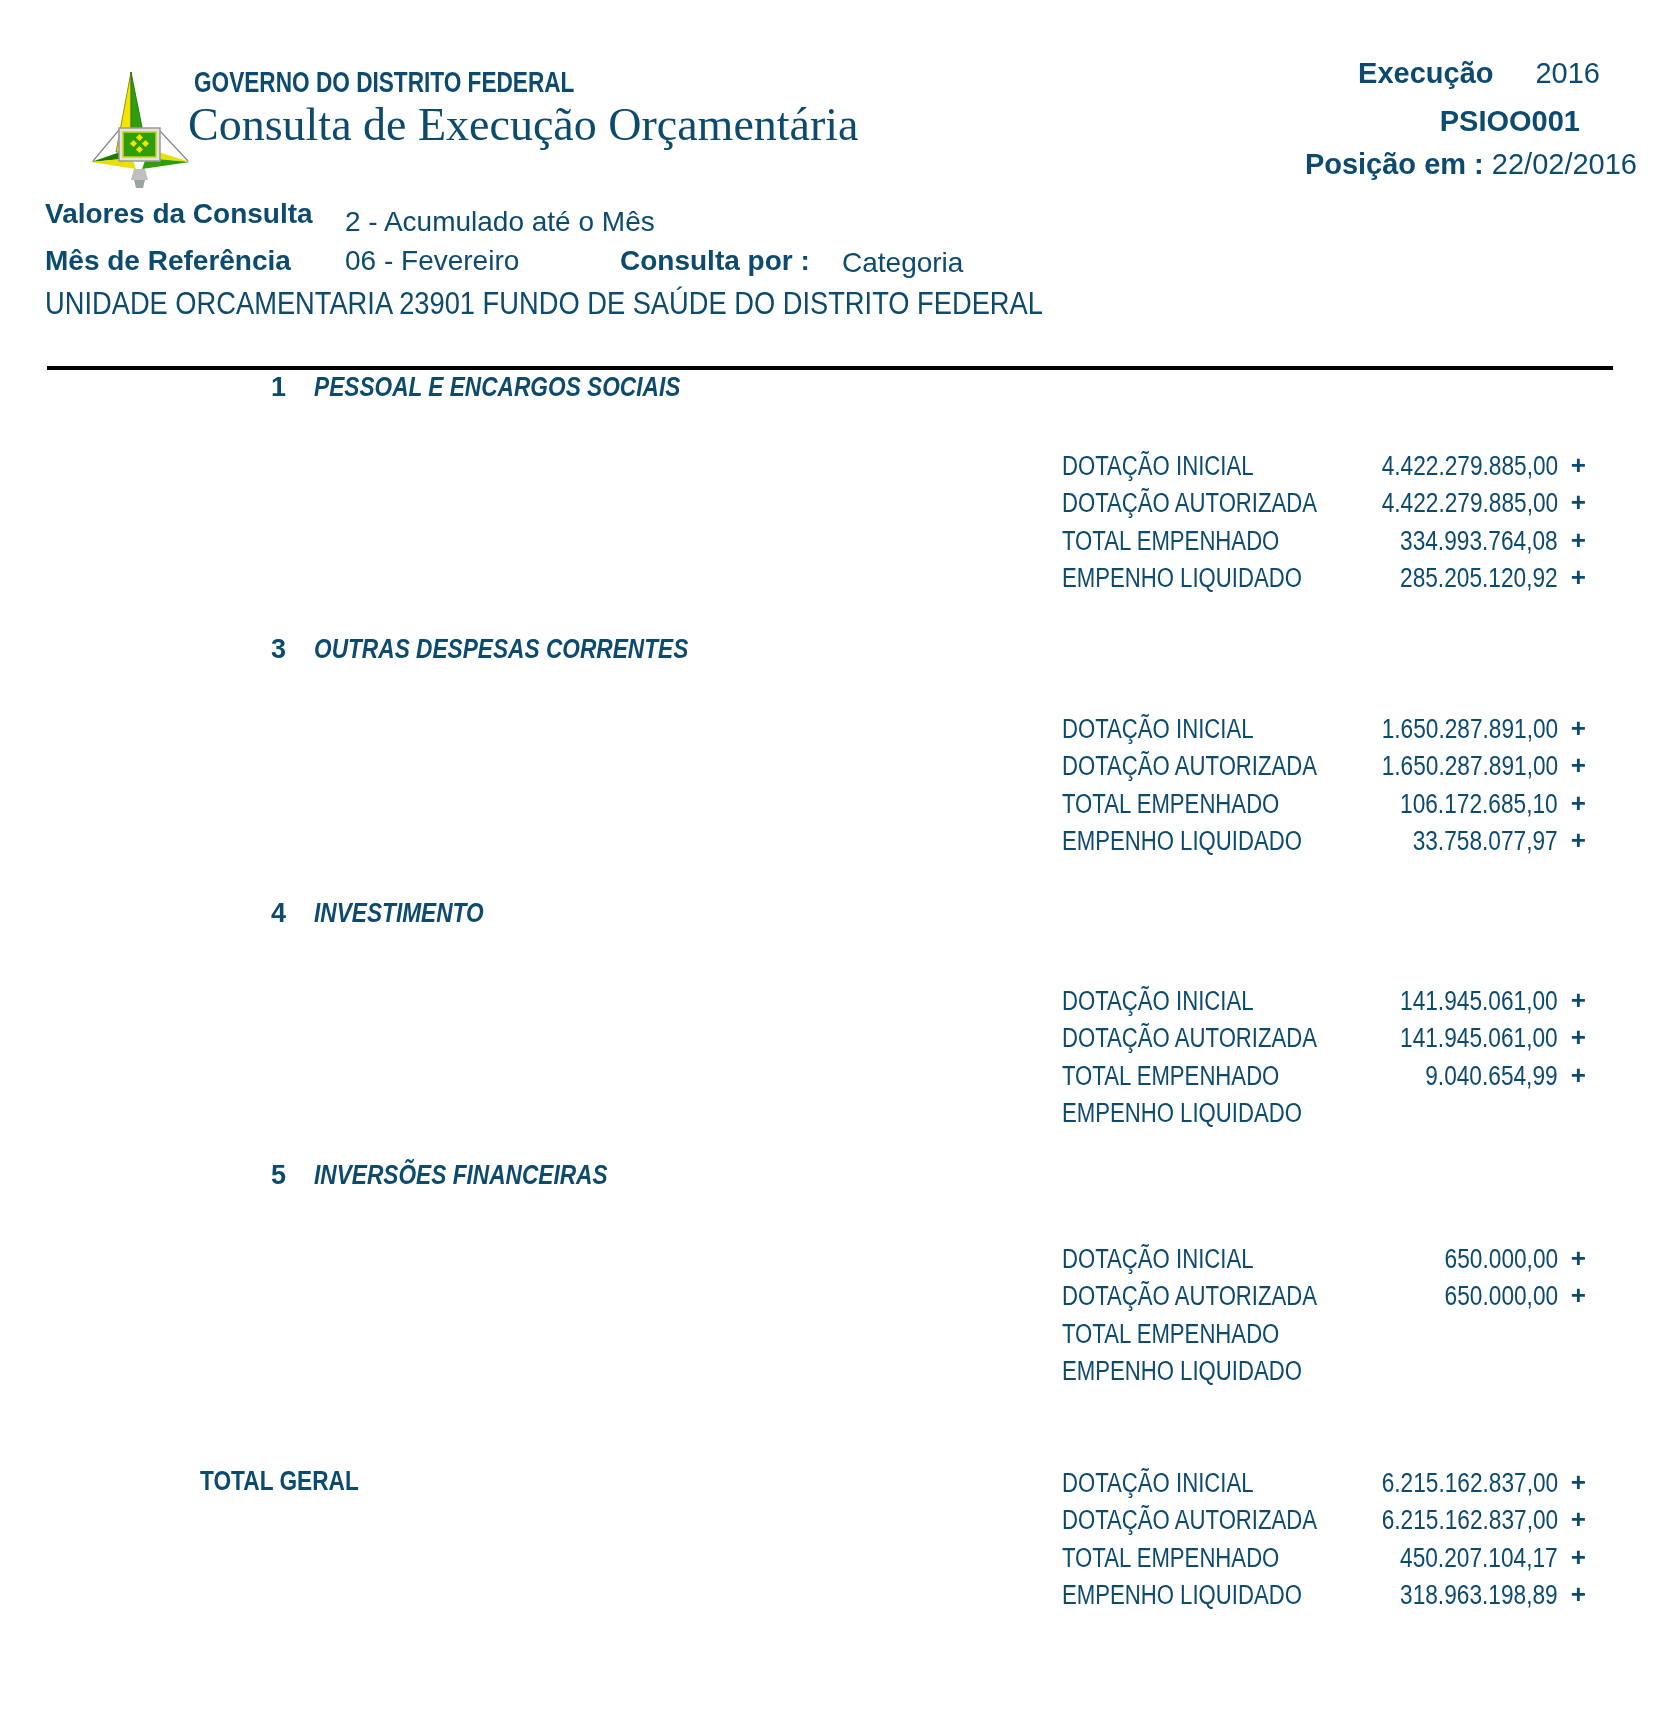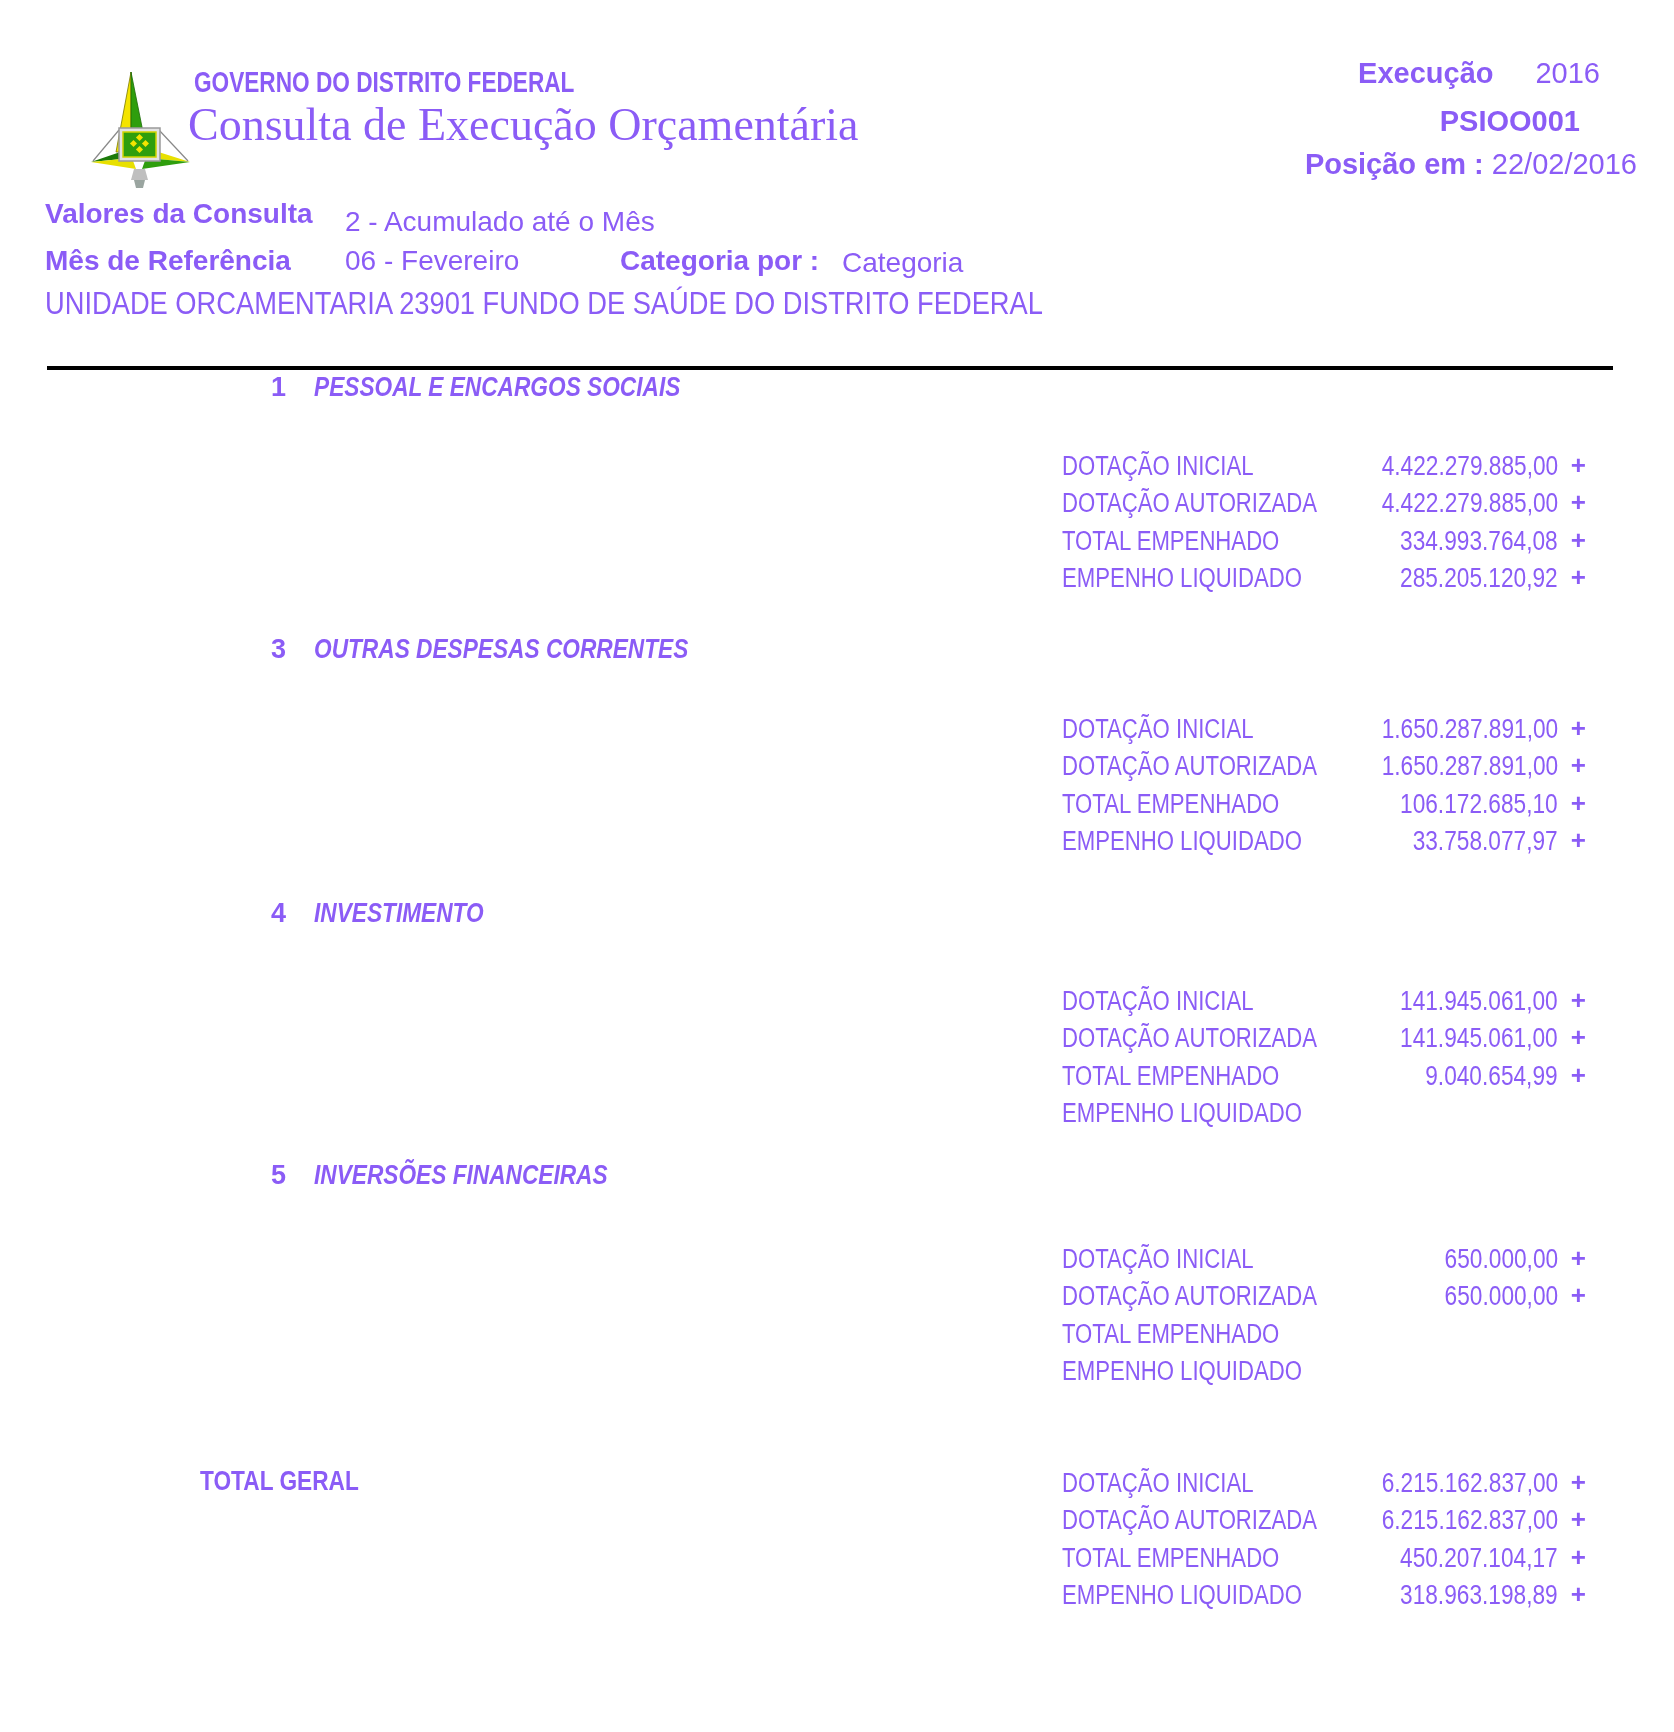--- a/index.html
+++ b/index.html
@@ -1,18 +1,18 @@
 <!DOCTYPE html>
 <html><head>
 <meta charset="utf-8">
 <style>
   html,body { margin:0; padding:0; background:#fff; }
   .page {
     position:relative; width:1674px; height:1732px;
-    background:#fff; color:#8b5cf6;
+    background:#fff; color:#0c4a6e;
     font-family:"Liberation Sans", sans-serif;
     overflow:hidden;
   }
   .abs { position:absolute; }
 
   
   .cond   { display:inline-block; transform:scaleX(0.84); transform-origin:0 50%; white-space:nowrap; }
   .cond88 { display:inline-block; transform:scaleX(0.88); transform-origin:0 50%; white-space:nowrap; }
   .cond78 { display:inline-block; transform:scaleX(0.78); transform-origin:0 50%; white-space:nowrap; }
 
@@ -85,21 +85,21 @@
   <div class="hdr-right" style="top:148px; right:37px;">
     <span class="lbl">Posição em :</span>
     <span>22/02/2016</span>
   </div>
 
   <div class="flabel" style="left:45px;  top:198px;">Valores da Consulta</div>
   <div class="fvalue" style="left:345px; top:206px;text-align:right;">2 - Acumulado até o Mês</div>
 
   <div class="flabel" style="left:45px;  top:245px;">Mês de Referência</div>
   <div class="fvalue" style="left:345px; top:245px;">06 - Fevereiro</div>
-  <div class="flabel" style="left:620px; top:245px;">Categoria por :</div>
+  <div class="flabel" style="left:620px; top:245px;">Consulta por :</div>
   <div class="fvalue" style="left:842px; top:247px;">Categoria</div>
 
   <div class="unidade">
     <span class="cond88">UNIDADE ORCAMENTARIA 23901 FUNDO DE SAÚDE DO DISTRITO FEDERAL</span>
   </div>
 
   <div class="rule"></div>
 
   <div class="sec-head" style="top:372px;">
     <span class="sec-num">1</span>

